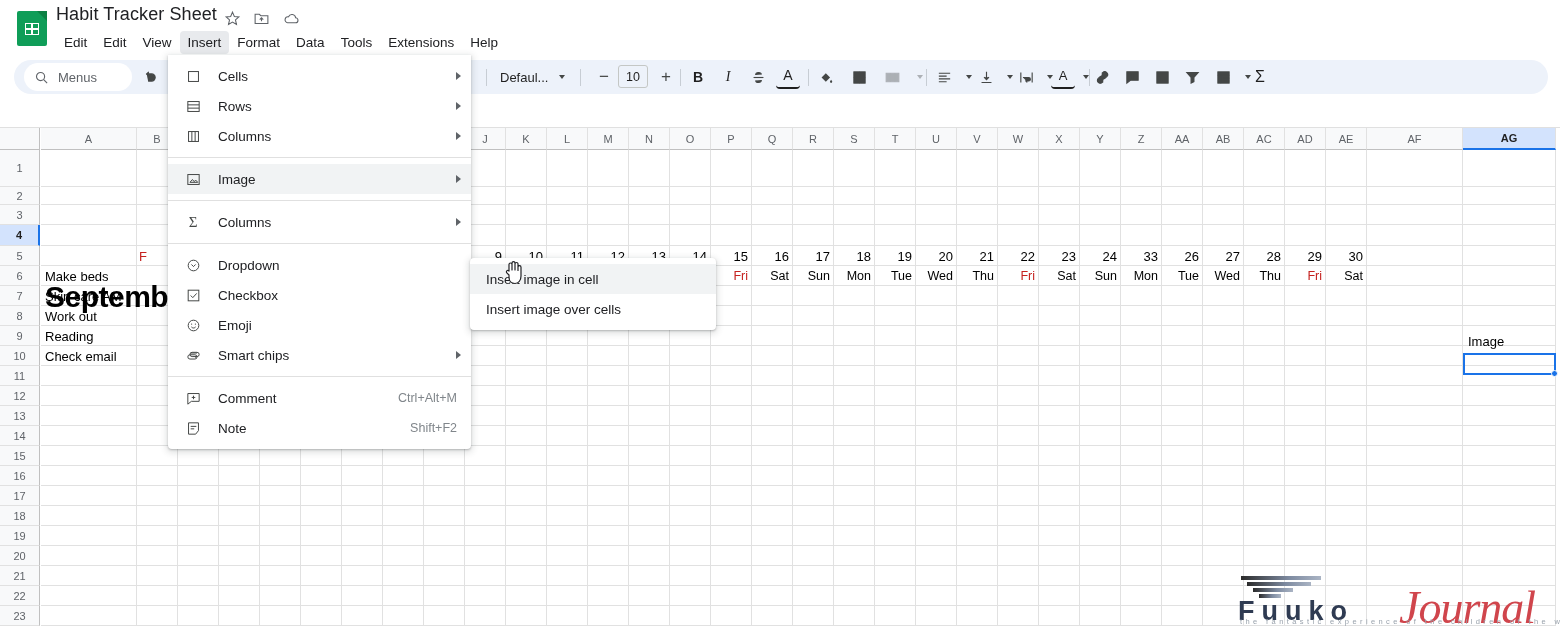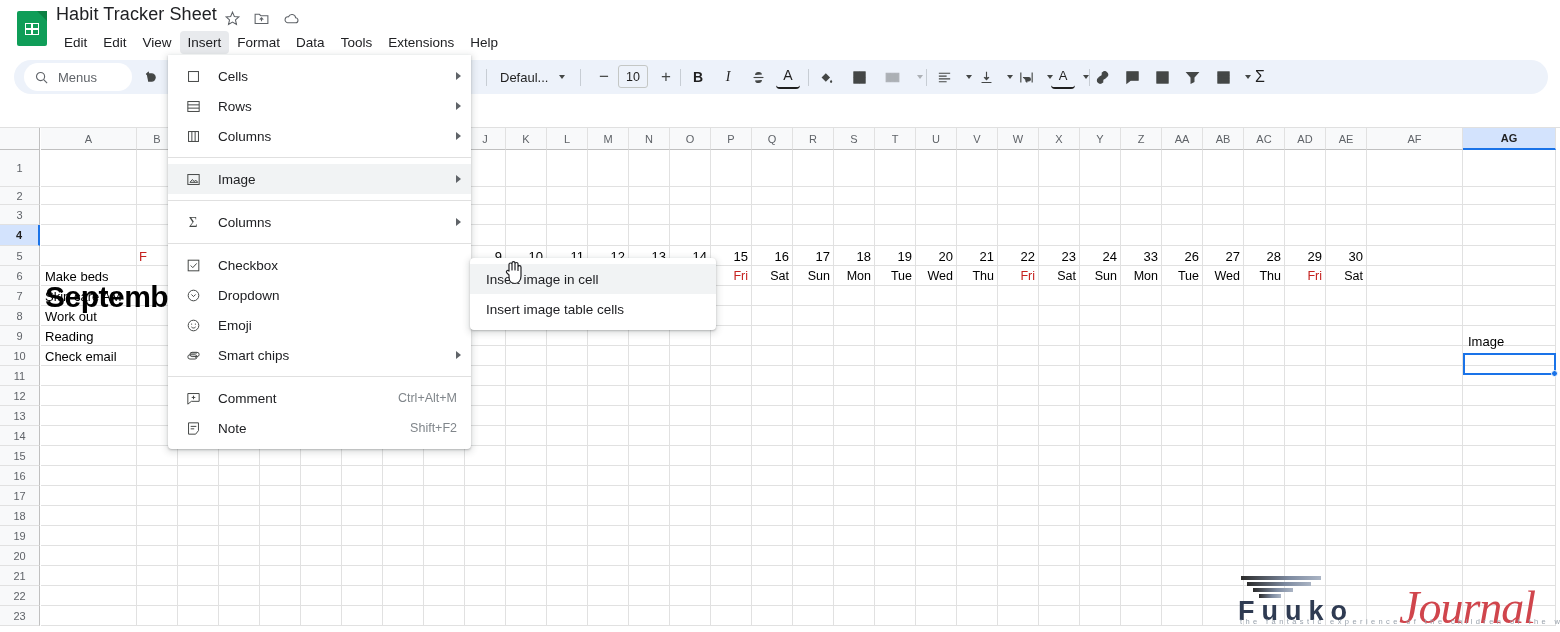--- a/index.html
+++ b/index.html
@@ -1348,34 +1348,34 @@
           <span class="mic">
             <span style="font-size:15px;color:#444746;font-family:'Liberation Serif',serif;">Σ</span>
           </span>
           <span class="mlabel">Columns</span>
           <i class="marrow"></i>
         </div>
         <div class="mdiv"></div>
         <div class="mi">
           <span class="mic">
             <svg viewBox="0 0 24 24">
+              <circle cx="12" cy="12" r="7.5"></circle>
+              <path d="M9 10.5l3 3 3-3"></path>
+            </svg>
+          </span>
+          <span class="mlabel">Dropdown</span>
+        </div>
+        <div class="mi">
+          <span class="mic">
+            <svg viewBox="0 0 24 24">
               <rect x="4.5" y="4.5" width="15" height="15"></rect>
               <path d="M8 12l3 3 5.5-6"></path>
             </svg>
           </span>
           <span class="mlabel">Checkbox</span>
-        </div>
-        <div class="mi">
-          <span class="mic">
-            <svg viewBox="0 0 24 24">
-              <circle cx="12" cy="12" r="7.5"></circle>
-              <path d="M9 10.5l3 3 3-3"></path>
-            </svg>
-          </span>
-          <span class="mlabel">Dropdown</span>
         </div>
         <div class="mi">
           <span class="mic">
             <svg viewBox="0 0 24 24">
               <circle cx="12" cy="12" r="7.5"></circle>
               <circle cx="9.3" cy="10" r="0.9" fill="#444746" stroke="none"></circle>
               <circle cx="14.7" cy="10" r="0.9" fill="#444746" stroke="none"></circle>
               <path d="M9 14c.8 1 1.8 1.5 3 1.5s2.2-.5 3-1.5"></path>
             </svg>
           </span>
@@ -1412,21 +1412,21 @@
             </svg>
           </span>
           <span class="mlabel">Note</span>
           <span class="macc">Shift+F2</span>
         </div>
       </div>
   </div>
 
   <div class="submenu">
     <div class="smi hl">Insert image in cell</div>
-    <div class="smi">Insert image table cells</div>
+    <div class="smi">Insert image over cells</div>
   </div>
 
   <div class="cursor">
     <svg width="22" height="26" viewBox="0 0 22 26">
       <path d="M5 11V4.5a1.5 1.5 0 0 1 3 0V10V3.2a1.5 1.5 0 0 1 3 0V10V4a1.5 1.5 0 0 1 3 0v6.5V7.2a1.5 1.5 0 0 1 3 0V16c0 4-2.2 7.5-6 7.5S5 20.5 5 17v-2l-2.2-2.2a1.4 1.4 0 0 1 2-2z" fill="#ffffff" stroke="#202124" stroke-width="1.2" stroke-linejoin="round"></path>
     </svg>
   </div>
 
   <div class="watermark">
     <div class="wm-bars">

